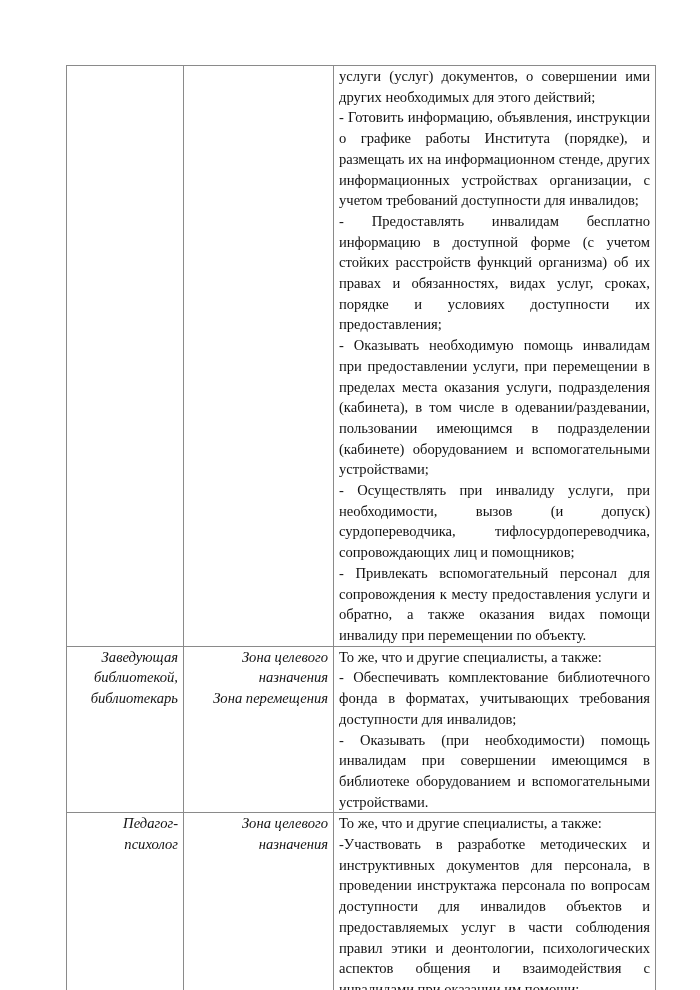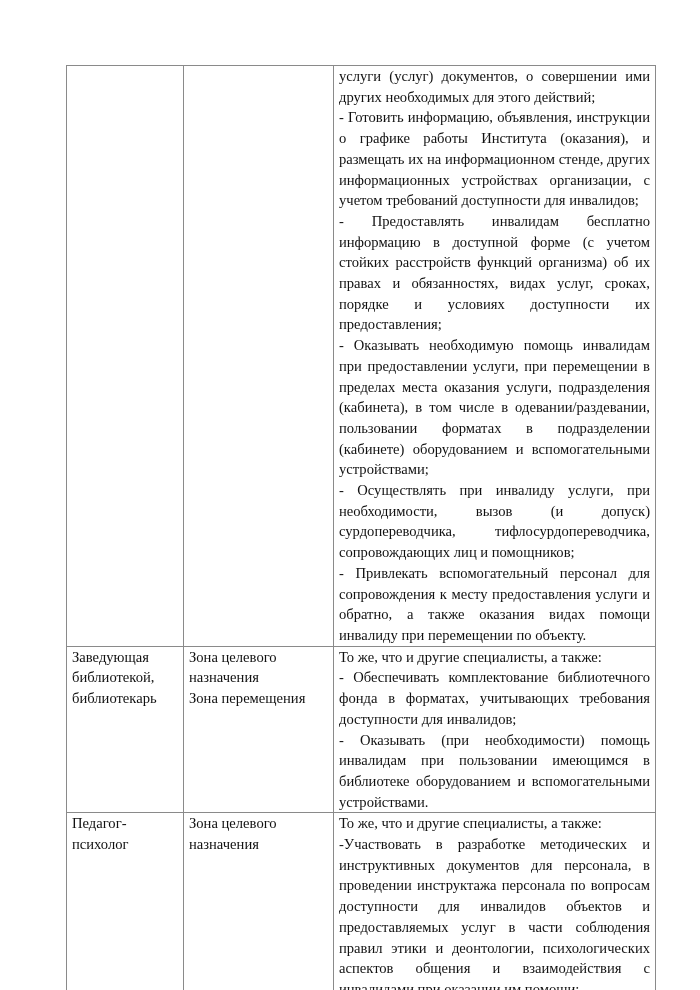--- a/index.html
+++ b/index.html
@@ -9,57 +9,57 @@
     position: absolute; left: 66px; top: 65px; width: 589px;
     border-collapse: collapse; table-layout: fixed;
     font-size: 14.6px; line-height: 20.7px;
   }
   table.doc td {
     border: 1.3px solid #8a8a8a; vertical-align: top; padding: 0 5px 0 5px;
   }
   col.c1 { width: 117px; }
   col.c2 { width: 150px; }
   col.c3 { width: 322px; }
-  td.role, td.zone { text-align: left; }
+  td.role, td.zone { text-align: right; font-style: italic; }
   td.desc { text-align: justify; margin-top: 36px; }
   td.desc p { margin: 0; text-align: justify; }
   .ln { display: block; }
 </style>
 </head>
 <body>
 
 <table class="doc">
   <colgroup>
       <col class="c1">
       <col class="c2">
       <col class="c3">
     </colgroup>
   <tbody>
     <tr style="height:437px">
       <td class="role"></td>
       <td class="zone"></td>
       <td class="desc">
         <p>услуги (услуг) документов, о совершении ими других необходимых для этого действий;</p>
-        <p>- Готовить информацию, объявления, инструкции о графике работы Института (оказания), и размещать их на информационном стенде, других информационных устройствах организации, с учетом требований доступности для инвалидов;</p>
+        <p>- Готовить информацию, объявления, инструкции о графике работы Института (порядке), и размещать их на информационном стенде, других информационных устройствах организации, с учетом требований доступности для инвалидов;</p>
         <p>- Предоставлять инвалидам бесплатно информацию в доступной форме (с учетом стойких расстройств функций организма) об их правах и обязанностях, видах услуг, сроках, порядке и условиях доступности их предоставления;</p>
-        <p>- Оказывать необходимую помощь инвалидам при предоставлении услуги, при перемещении в пределах места оказания услуги, подразделения (кабинета), в том числе в одевании/раздевании, пользовании форматах в подразделении (кабинете) оборудованием и вспомогательными устройствами;</p>
+        <p>- Оказывать необходимую помощь инвалидам при предоставлении услуги, при перемещении в пределах места оказания услуги, подразделения (кабинета), в том числе в одевании/раздевании, пользовании имеющимся в подразделении (кабинете) оборудованием и вспомогательными устройствами;</p>
         <p>- Осуществлять при инвалиду услуги, при необходимости, вызов (и допуск) сурдопереводчика, тифлосурдопереводчика, сопровождающих лиц и помощников;</p>
         <p>- Привлекать вспомогательный персонал для сопровождения к месту предоставления услуги и обратно, а также оказания видах помощи инвалиду при перемещении по объекту.</p>
       </td>
     </tr>
     <tr style="height:129px">
       <td class="role">Заведующая библиотекой, библиотекарь</td>
       <td class="zone">
         <span class="ln">Зона целевого назначения</span>
         <span class="ln">Зона перемещения</span>
       </td>
       <td class="desc">
         <p>То же, что и другие специалисты, а также:</p>
         <p>- Обеспечивать комплектование библиотечного фонда в форматах, учитывающих требования доступности для инвалидов;</p>
-        <p>- Оказывать (при необходимости) помощь инвалидам при пользовании имеющимся в библиотеке оборудованием и вспомогательными устройствами.</p>
+        <p>- Оказывать (при необходимости) помощь инвалидам при совершении имеющимся в библиотеке оборудованием и вспомогательными устройствами.</p>
       </td>
     </tr>
     <tr style="height:211px">
       <td class="role">Педагог-психолог</td>
       <td class="zone">
         <span class="ln">Зона целевого назначения</span>
       </td>
       <td class="desc">
         <p>То же, что и другие специалисты, а также:</p>
         <p>-Участвовать в разработке методических и инструктивных документов для персонала, в проведении инструктажа персонала по вопросам доступности для инвалидов объектов и предоставляемых услуг в части соблюдения правил этики и деонтологии, психологических аспектов общения и взаимодействия с инвалидами при оказании им помощи;</p>

